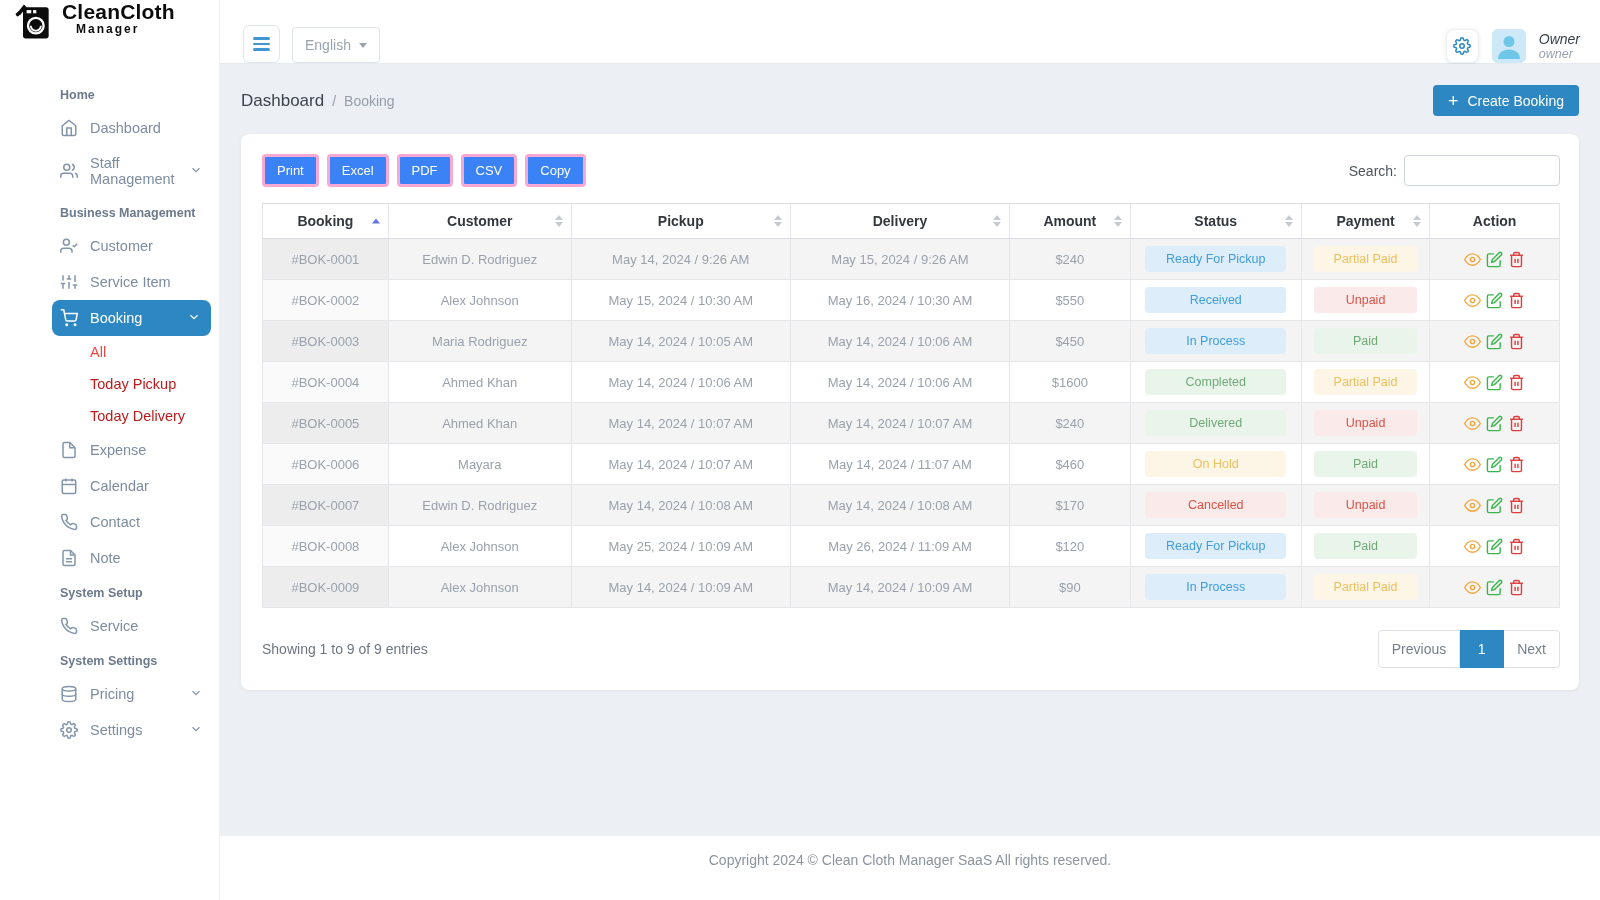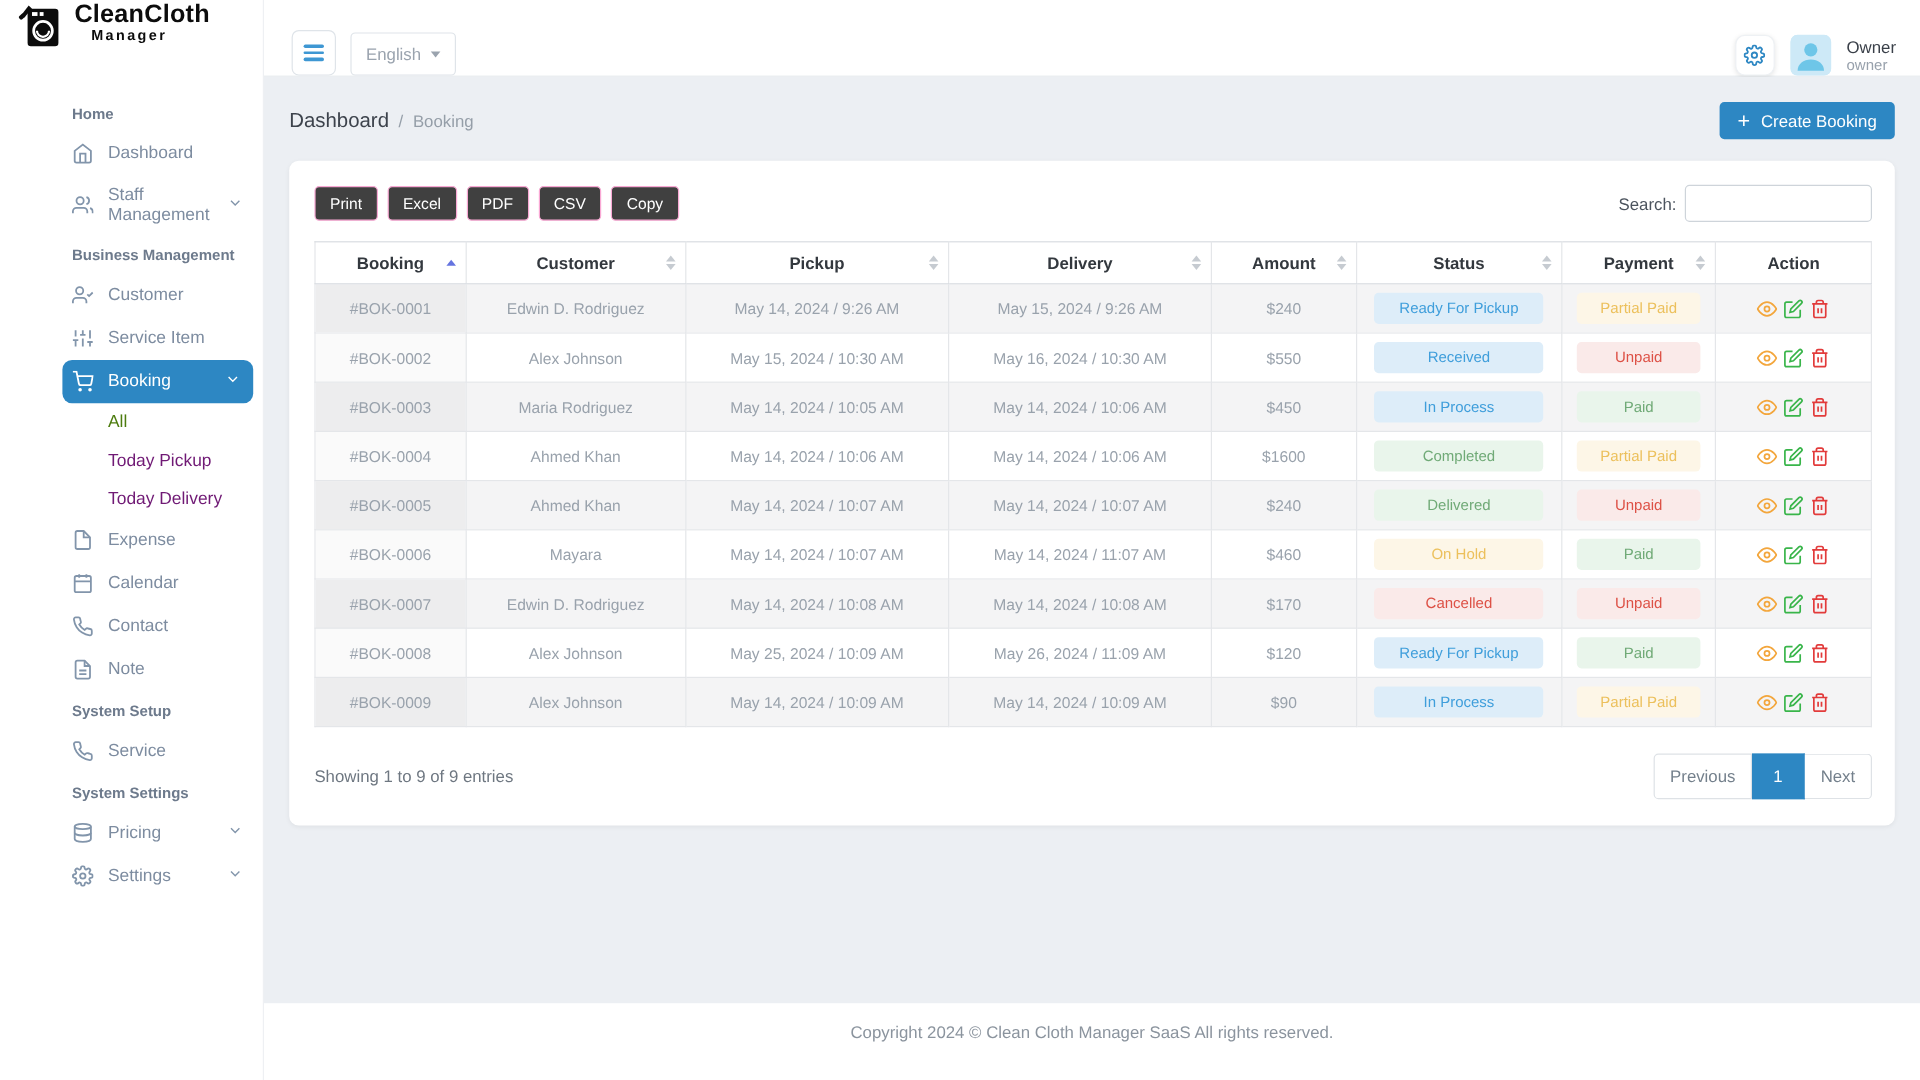--- a/index.html
+++ b/index.html
@@ -16,38 +16,38 @@
   .logo-text .line2 { font-size:12px; font-weight:800; color:#0c0c0c; letter-spacing:2px; margin-left:14px; margin-top:-2px; }
   .nav { padding:14px 0 10px 0; overflow:hidden;margin-left:44px; }
   .nav-heading { font-size:12.5px; font-weight:700; color:#6d7a8c; padding:10px 16px 8px 16px; }
   .nav-item { display:flex; align-items:center; gap:12px; padding:9px 16px; color:#7d8ca0;
     font-size:14.5px; cursor:pointer; }
   .nav-item svg { width:18px; height:18px; stroke:#8295ab; flex:none; }
   .nav-item .chev { margin-left:auto; }
   .nav-item .chev svg { width:14px; height:14px; }
   .nav-item.active { background:#2d87c3; color:#fff; border-radius:8px; margin:0 8px; padding:9px 10px 9px 8px; }
   .nav-item.active svg { stroke:#fff; }
-  .nav-sub { padding:8px 16px 8px 46px; font-size:14.5px; color:#701a75; cursor:pointer; }
-  .nav-sub.active { color:#4d7c0f; }
+  .nav-sub { padding:8px 16px 8px 46px; font-size:14.5px; color:#b91c1c; cursor:pointer; }
+  .nav-sub.active { color:#ef4444; }
 
   
   .main-col { flex:1; display:flex; flex-direction:column; }
 
   
   .topbar { height:64px; background:#fff; display:flex; align-items:flex-end;
     padding:0 20px 0 23px; border-bottom:1px solid #e7eaee; }
   .hamburger { width:37px; height:38px; border:1px solid #dfe4e9; border-radius:6px;
     background:#fff; display:flex; flex-direction:column; justify-content:center;
     align-items:center; gap:3px; cursor:pointer; }
   .hamburger i { display:block; width:17px; height:2.5px; background:#3e97d3; border-radius:2px; }
   .lang-btn { margin-left:12px; height:36px; border:1px solid #dfe4e9; border-radius:4px;
     background:#fff; color:#9aa3ae; font-size:14px; padding:0 12px; display:flex;
     align-items:center; gap:8px; cursor:pointer; }
   .caret-down { width:0; height:0; border-left:4px solid transparent; border-right:4px solid transparent; border-top:5px solid #9aa3ae; }
-  .topbar-right { margin-left:auto; display:flex; align-items:center; gap:13px; }
+  .topbar-right { margin-left:auto; display:flex; align-items:center; gap:13px;font-style:italic; }
   .gear-btn { width:33px; height:34px; background:#fff; border:1px solid #eef1f4;
     border-radius:8px; box-shadow:0 1px 4px rgba(0,0,0,.10); display:flex;
     align-items:center; justify-content:center; cursor:pointer; }
   .gear-btn svg { width:18px; height:18px; stroke:#2d87c3; fill:none; }
   .avatar { width:34px; height:34px; border-radius:6px; background:#cde9f7; overflow:hidden; cursor:pointer; }
   .user-meta { line-height:1.15; }
   .user-meta .uname { font-size:14px; color:#3a4049; }
   .user-meta .urole { font-size:12.5px; color:#98a1ac; }
 
   
@@ -56,21 +56,21 @@
   .breadcrumb { display:flex; align-items:baseline; gap:8px; }
   .breadcrumb .bc-main { font-size:17px; color:#3d434c; font-weight:500; }
   .breadcrumb .bc-sep, .breadcrumb .bc-cur { font-size:14px; color:#959ea8; }
   .create-btn { margin-left:auto; background:#2d87c3; color:#fff; border:none; border-radius:4px;
     height:31px; padding:0 15px; font-size:14px; display:flex; align-items:center; gap:9px; cursor:pointer; }
   .create-btn .plus { font-size:18px; font-weight:400; line-height:1; }
 
   .card { background:#fff; border-radius:8px; box-shadow:0 1px 4px rgba(0,0,0,.06);
     padding:20px 19px 22px 21px; }
   .card-toolbar { display:flex; align-items:center; margin-bottom:16px; }
-  .export-btn { background:#404040; border:1px solid #f9a8d4; color:#fff; font-size:13px;
+  .export-btn { background:#3b82f6; border:3px solid #f9a8d4; color:#fff; font-size:13px;
     padding:6px 12px; border-radius:4px; margin-right:8px; cursor:pointer; }
   .search-wrap { margin-left:auto; display:flex; align-items:center; gap:7px; }
   .search-wrap label { font-size:14px; color:#4c545e; }
   .search-wrap input { width:156px; height:31px; border:1px solid #ced4da; border-radius:4px;
     padding:0 8px; font-size:13px; color:#4c545e; outline:none; }
 
   
   table.booking { width:100%; border-collapse:collapse; table-layout:fixed; }
   .booking th, .booking td { border:1px solid #e4e6e9; text-align:center; overflow:hidden; white-space:nowrap; }
   .booking th { font-size:14px; font-weight:700; color:#33383e; padding:9px 6px; position:relative;

